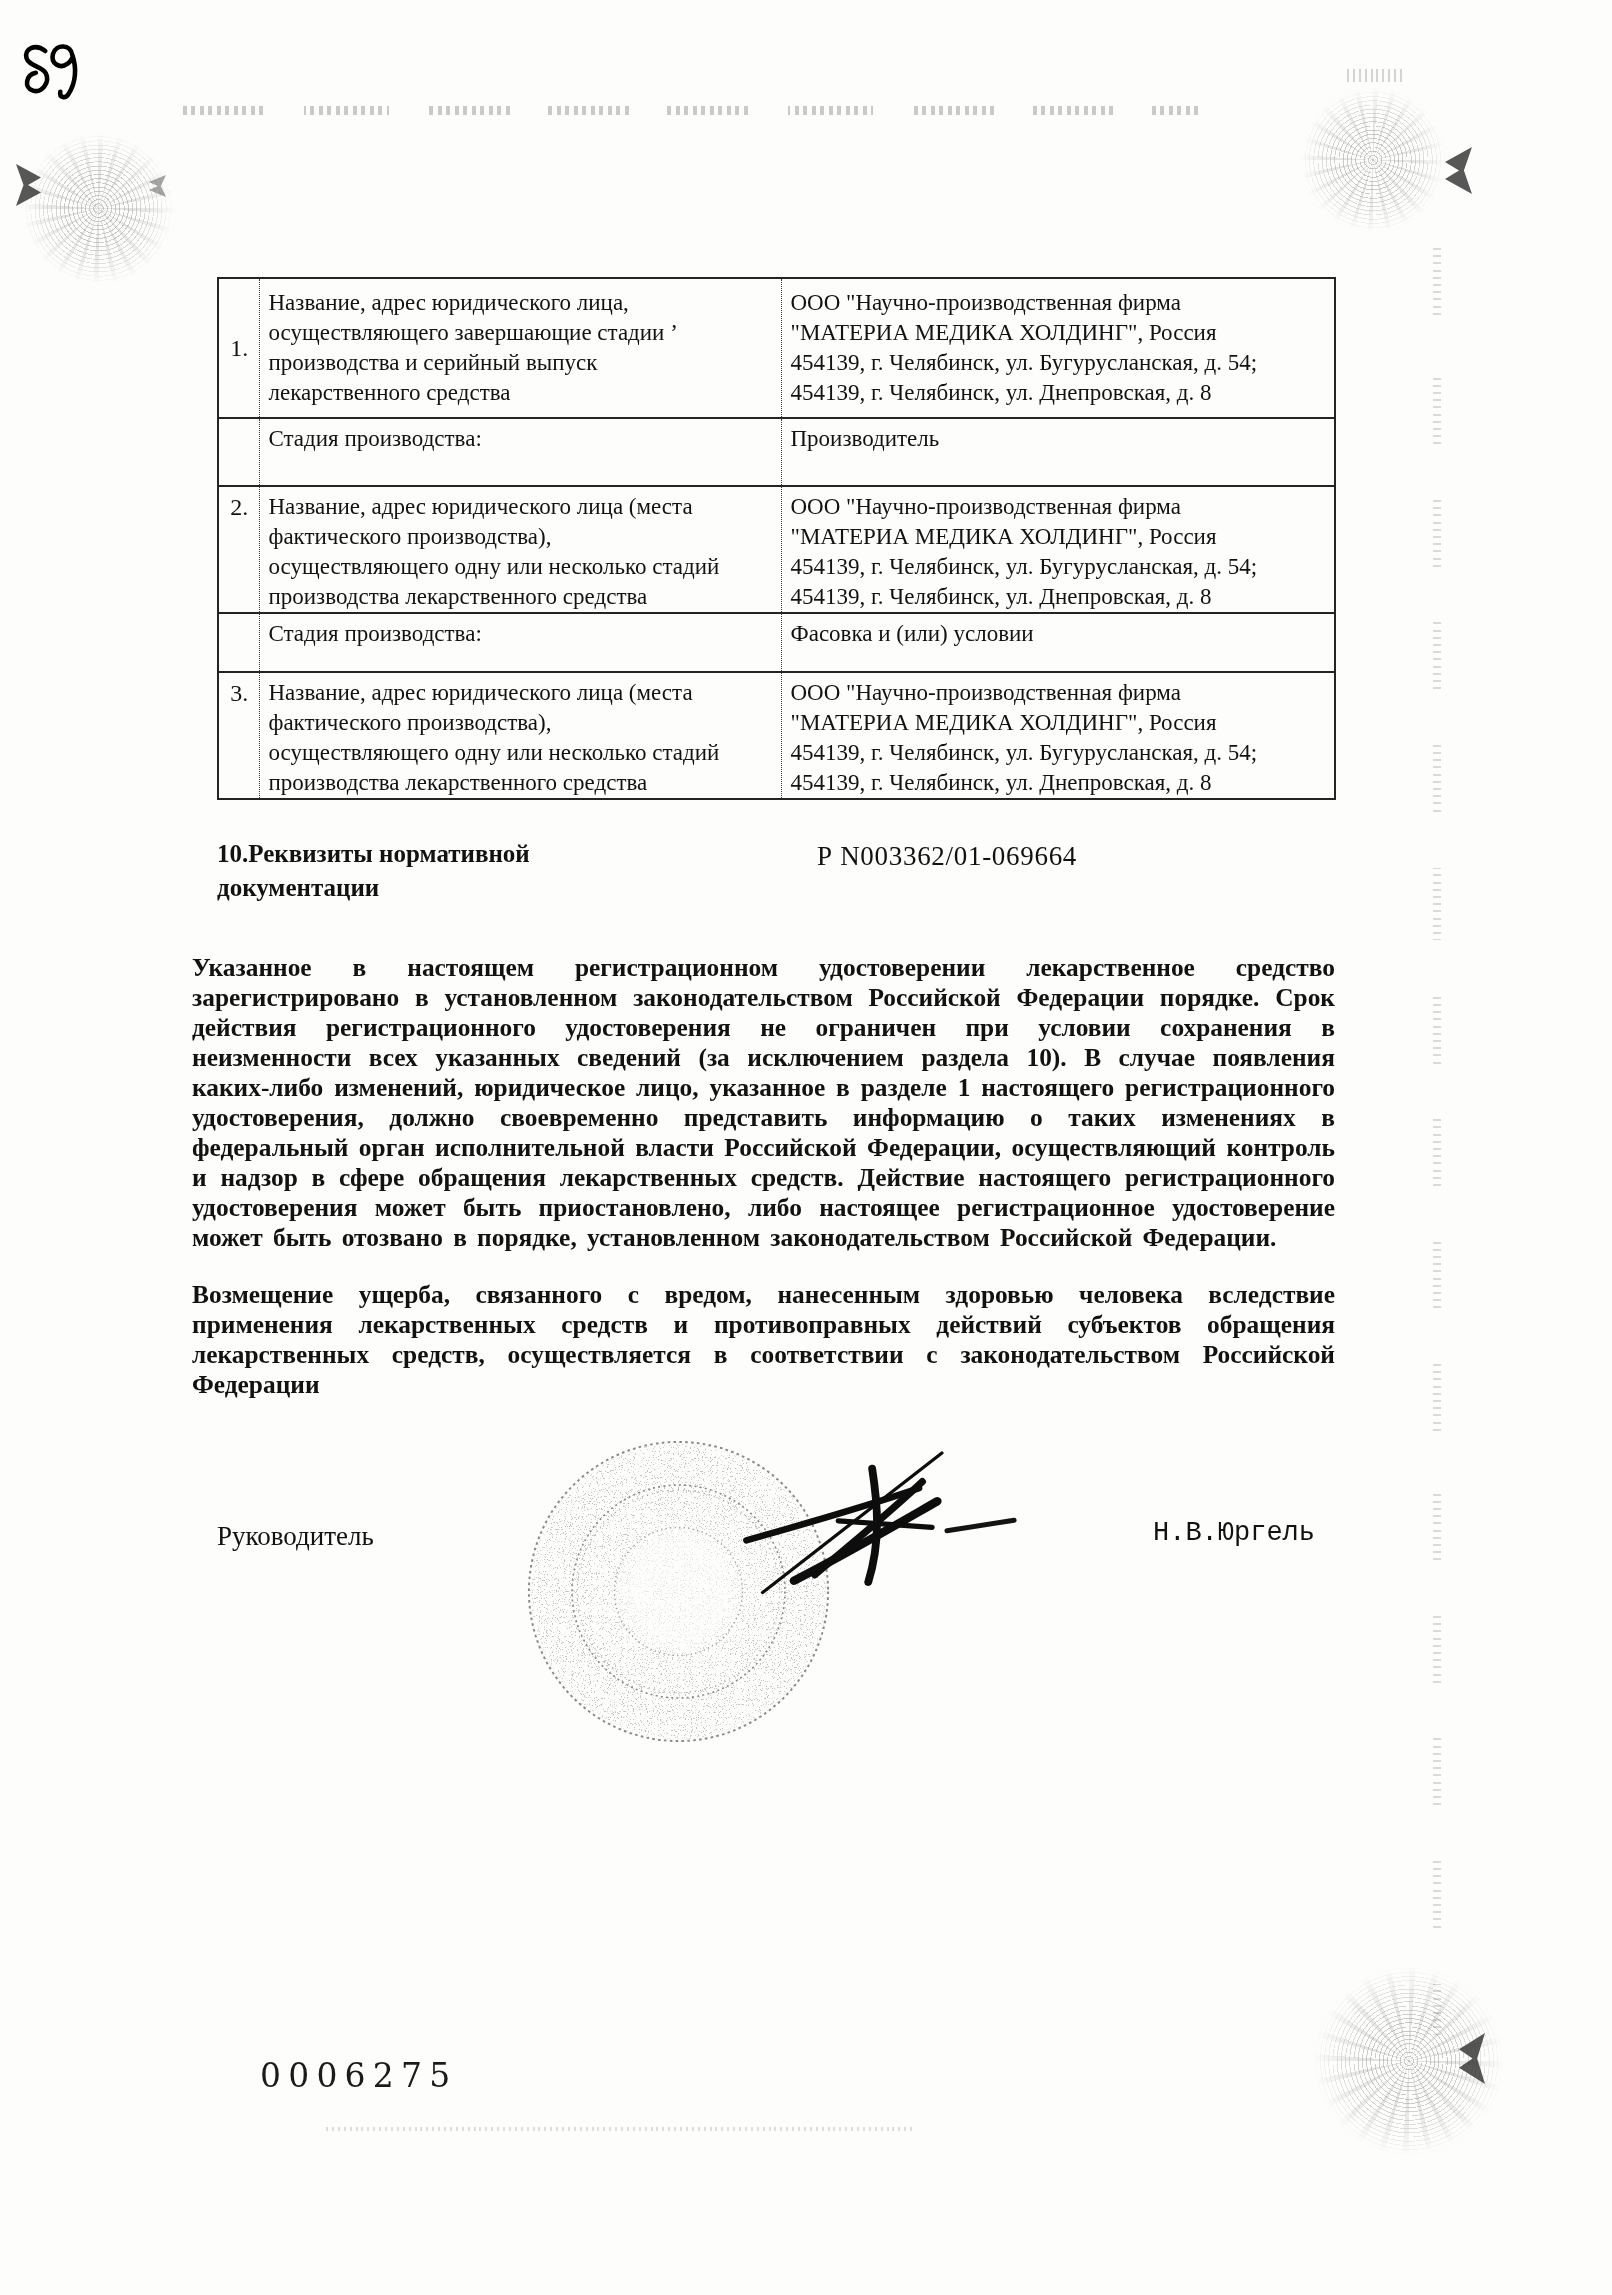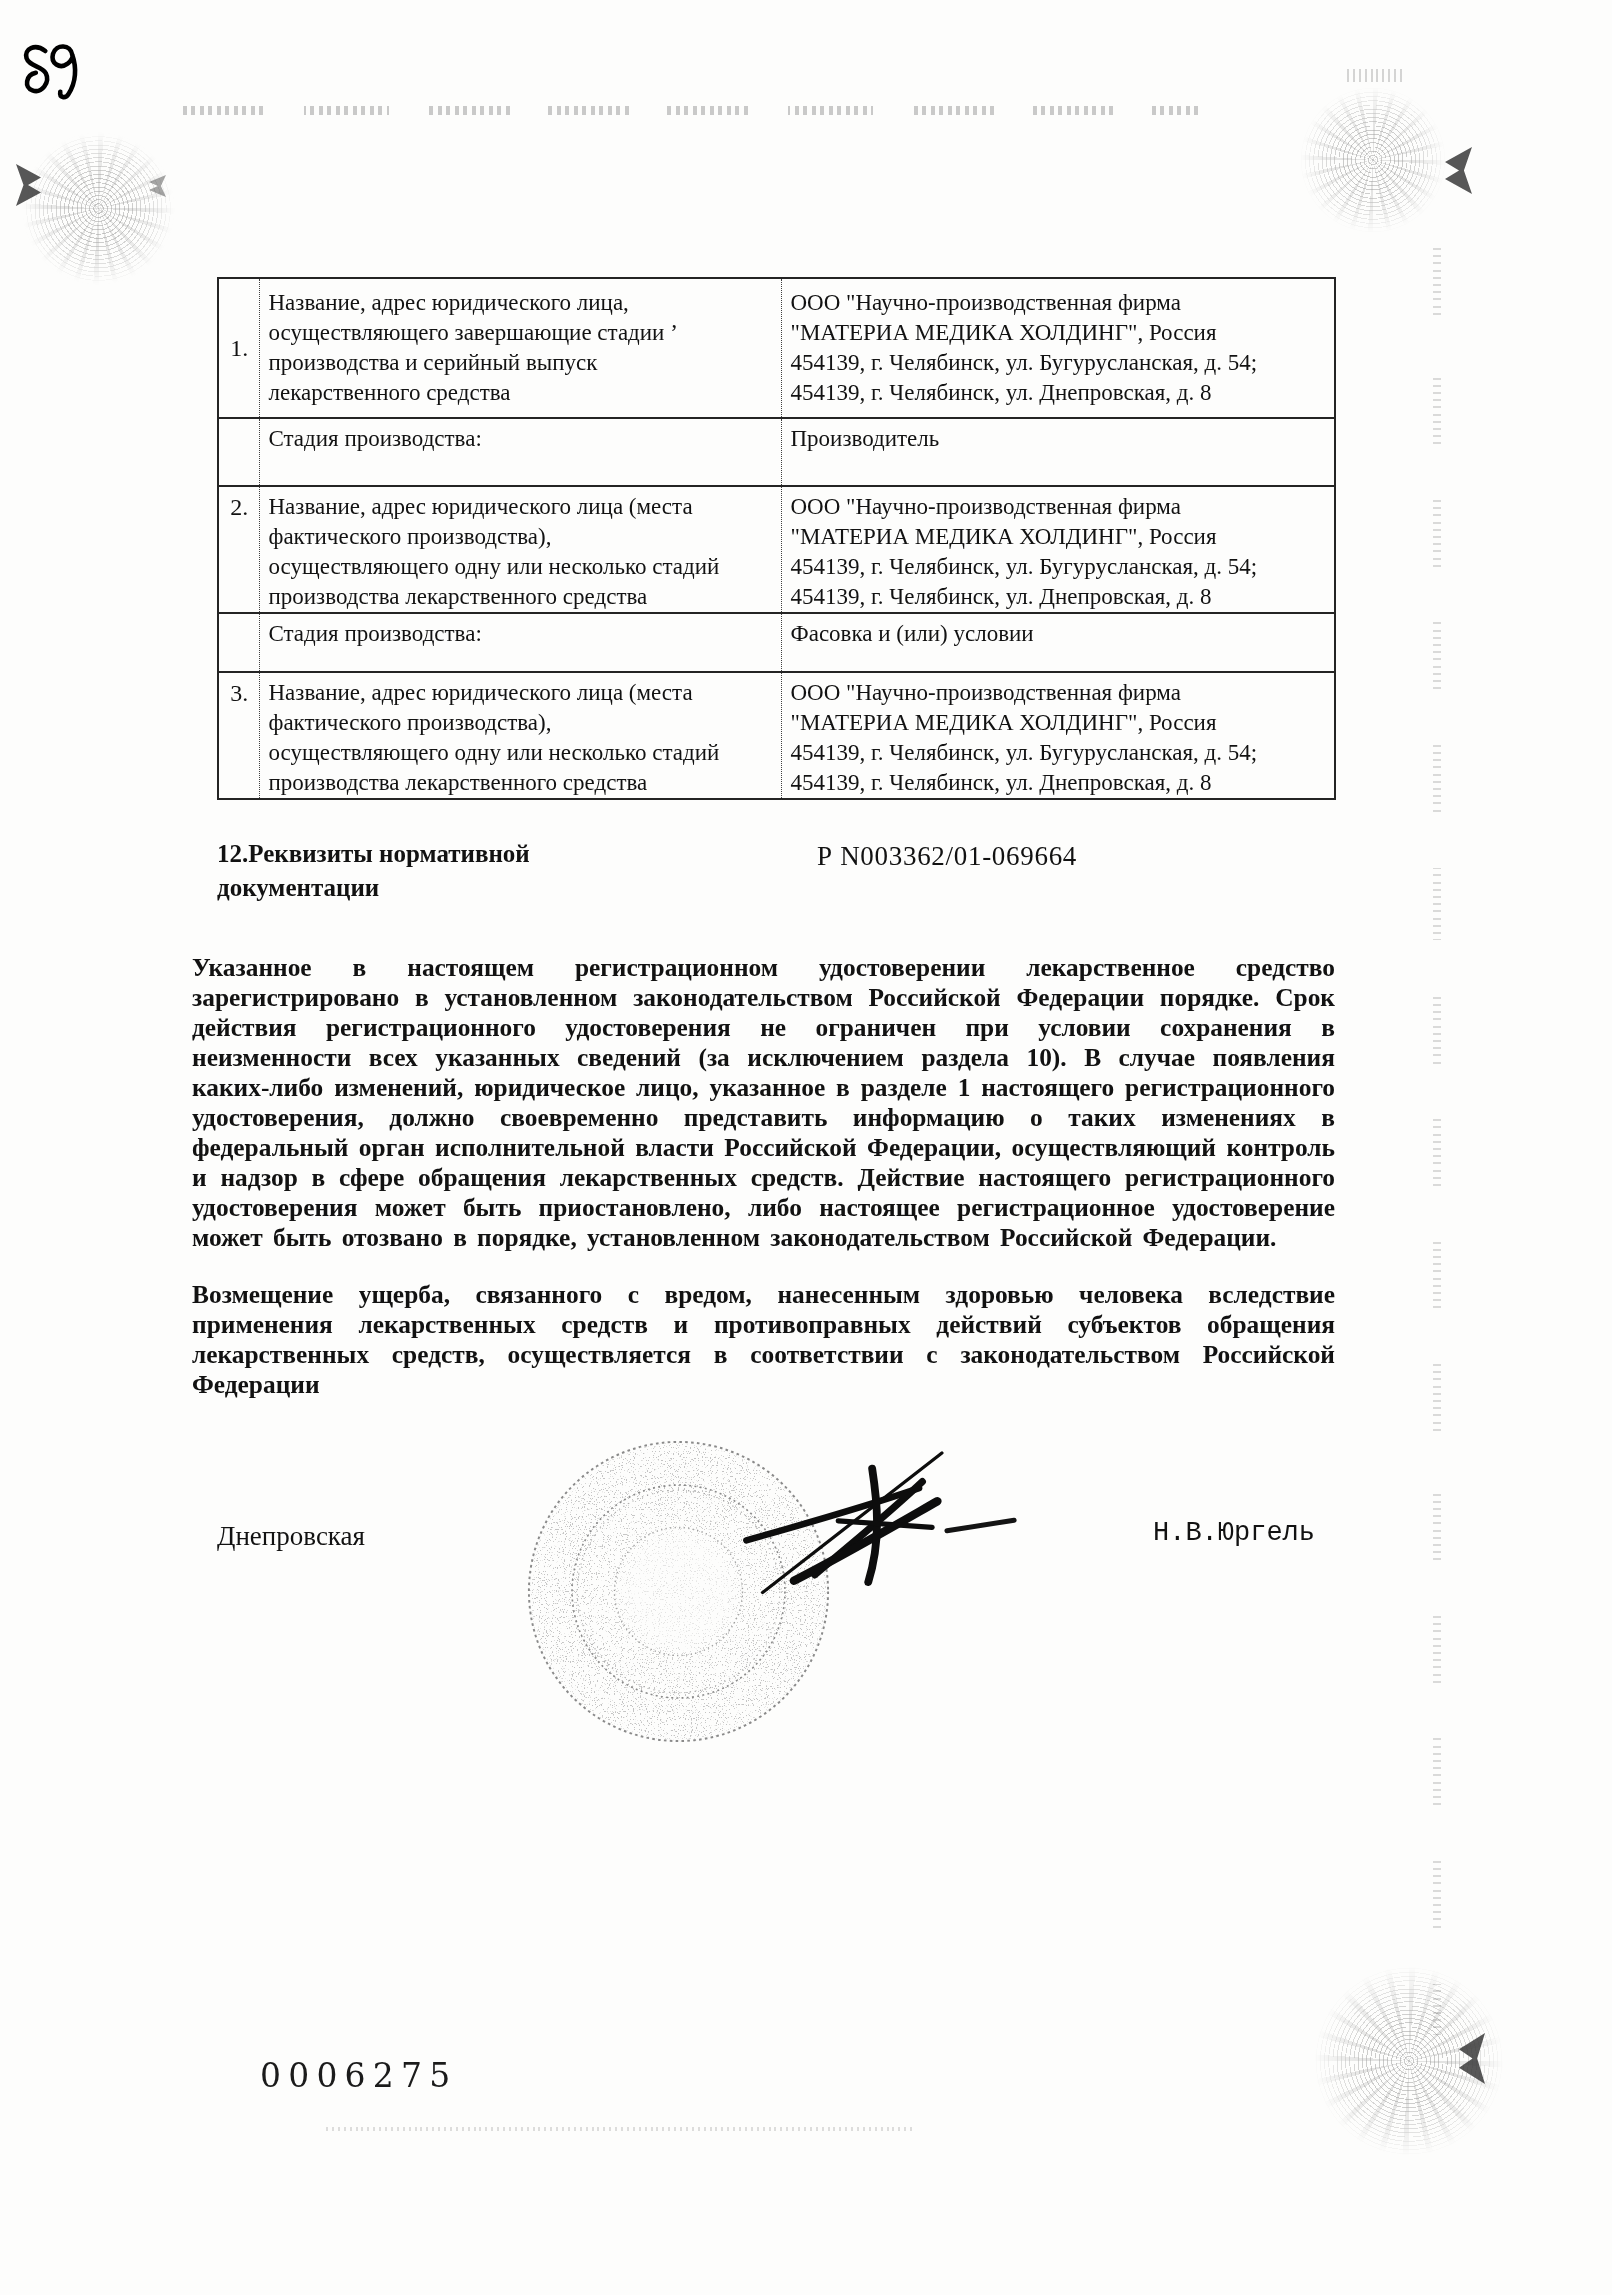--- a/index.html
+++ b/index.html
@@ -153,28 +153,28 @@
 осуществляющего одну или несколько стадий
 производства лекарственного средства</td>
       <td>ООО "Научно-производственная фирма
 "МАТЕРИА МЕДИКА ХОЛДИНГ", Россия
 454139, г. Челябинск, ул. Бугурусланская, д. 54;
 454139, г. Челябинск, ул. Днепровская, д. 8</td>
     </tr>
   </tbody>
     </table>
 
-  <div class="h10">12.Реквизиты нормативной
+  <div class="h10">10.Реквизиты нормативной
 документации</div>
   <div class="regnum">Р N003362/01-069664</div>
 
   <div class="para main">Указанное в настоящем регистрационном удостоверении лекарственное средство зарегистрировано в установленном законодательством Российской Федерации порядке. Срок действия регистрационного удостоверения не ограничен при условии сохранения в неизменности всех указанных сведений (за исключением раздела 10). В случае появления каких-либо изменений, юридическое лицо, указанное в разделе 1 настоящего регистрационного удостоверения, должно своевременно представить информацию о таких изменениях в федеральный орган исполнительной власти Российской Федерации, осуществляющий контроль и надзор в сфере обращения лекарственных средств. Действие настоящего регистрационного удостоверения может быть приостановлено, либо настоящее регистрационное удостоверение может быть отозвано в порядке, установленном законодательством Российской Федерации.</div>
   <div class="para liability">Возмещение ущерба, связанного с вредом, нанесенным здоровью человека вследствие применения лекарственных средств и противоправных действий субъектов обращения лекарственных средств, осуществляется в соответствии с законодательством Российской Федерации</div>
 
-  <div class="sig-role">Днепровская</div>
+  <div class="sig-role">Руководитель</div>
 
   <svg class="stamp-box" viewBox="0 0 470 470" aria-hidden="true">
     <defs>
       <filter id="noise" x="0" y="0" width="100%" height="100%">
         <feTurbulence type="fractalNoise" baseFrequency="0.55" numOctaves="2" seed="11" result="t"></feTurbulence>
         <feColorMatrix in="t" type="matrix" values="0 0 0 0 0.15  0 0 0 0 0.15  0 0 0 0 0.15  0 0 0 16 -10"></feColorMatrix>
       </filter>
       <radialGradient id="ringGrad">
         <stop offset="0%" stop-color="#fff" stop-opacity="0.45"></stop>
         <stop offset="30%" stop-color="#fff" stop-opacity="0.35"></stop>

